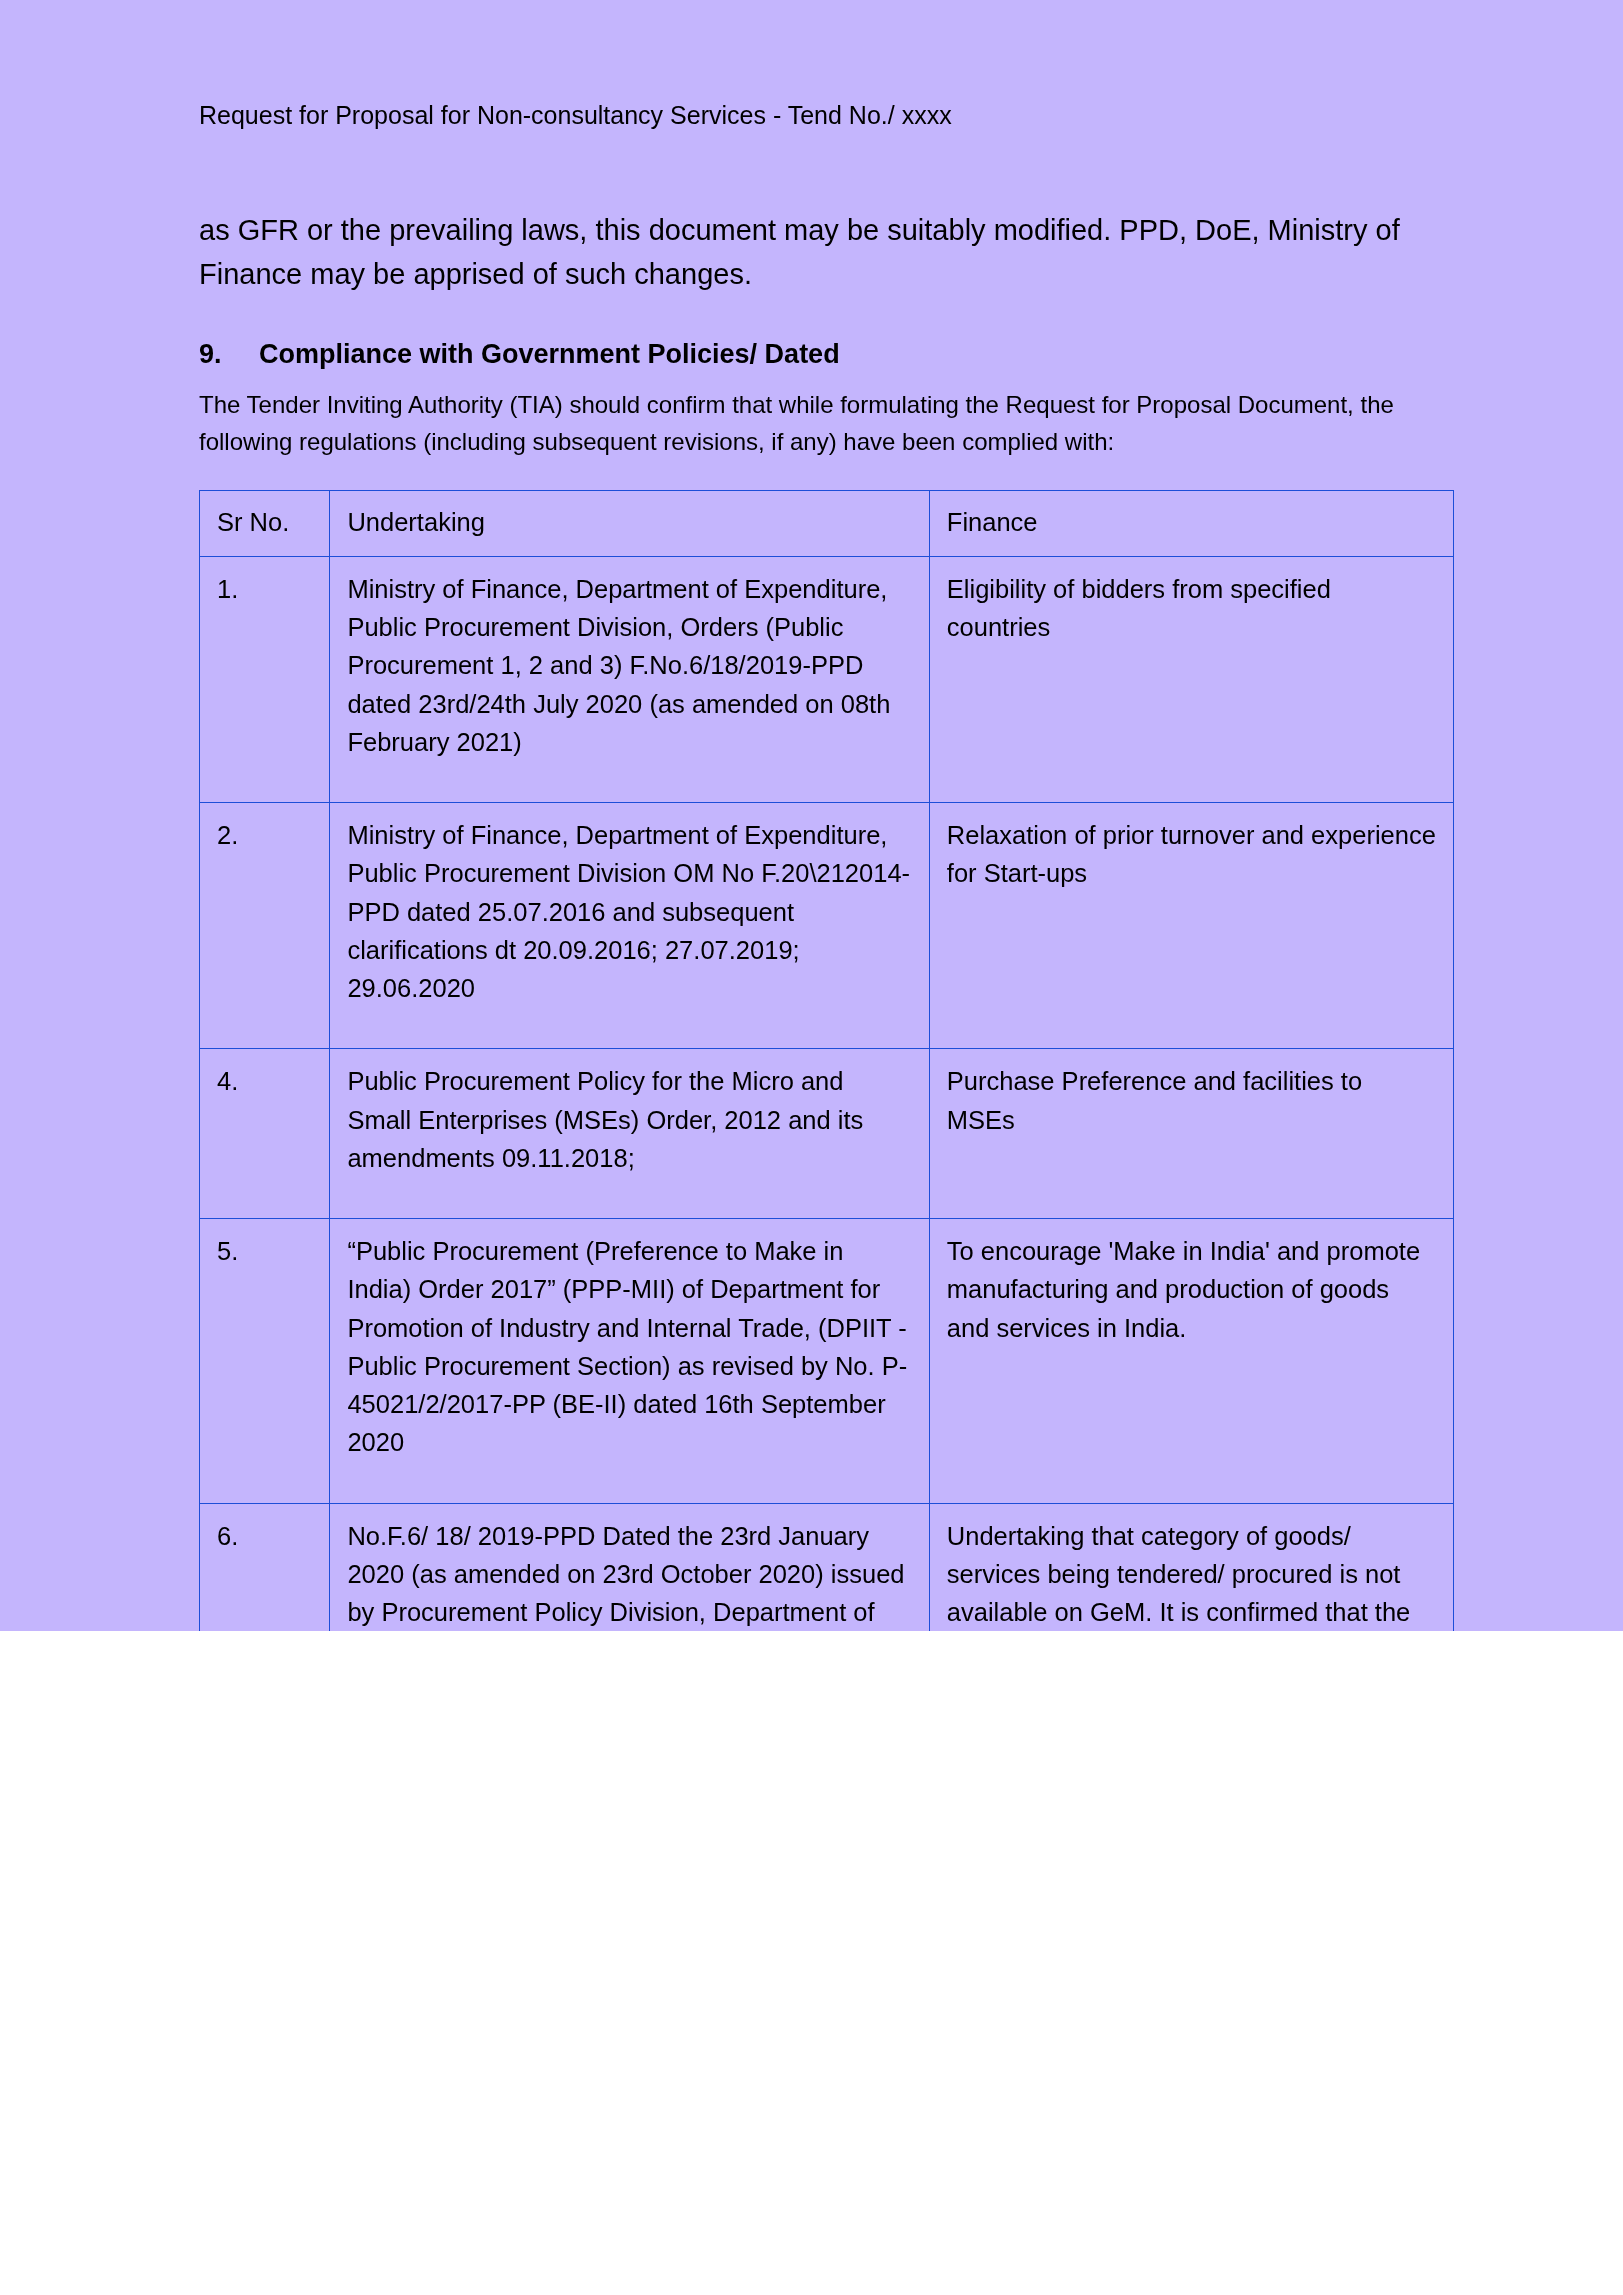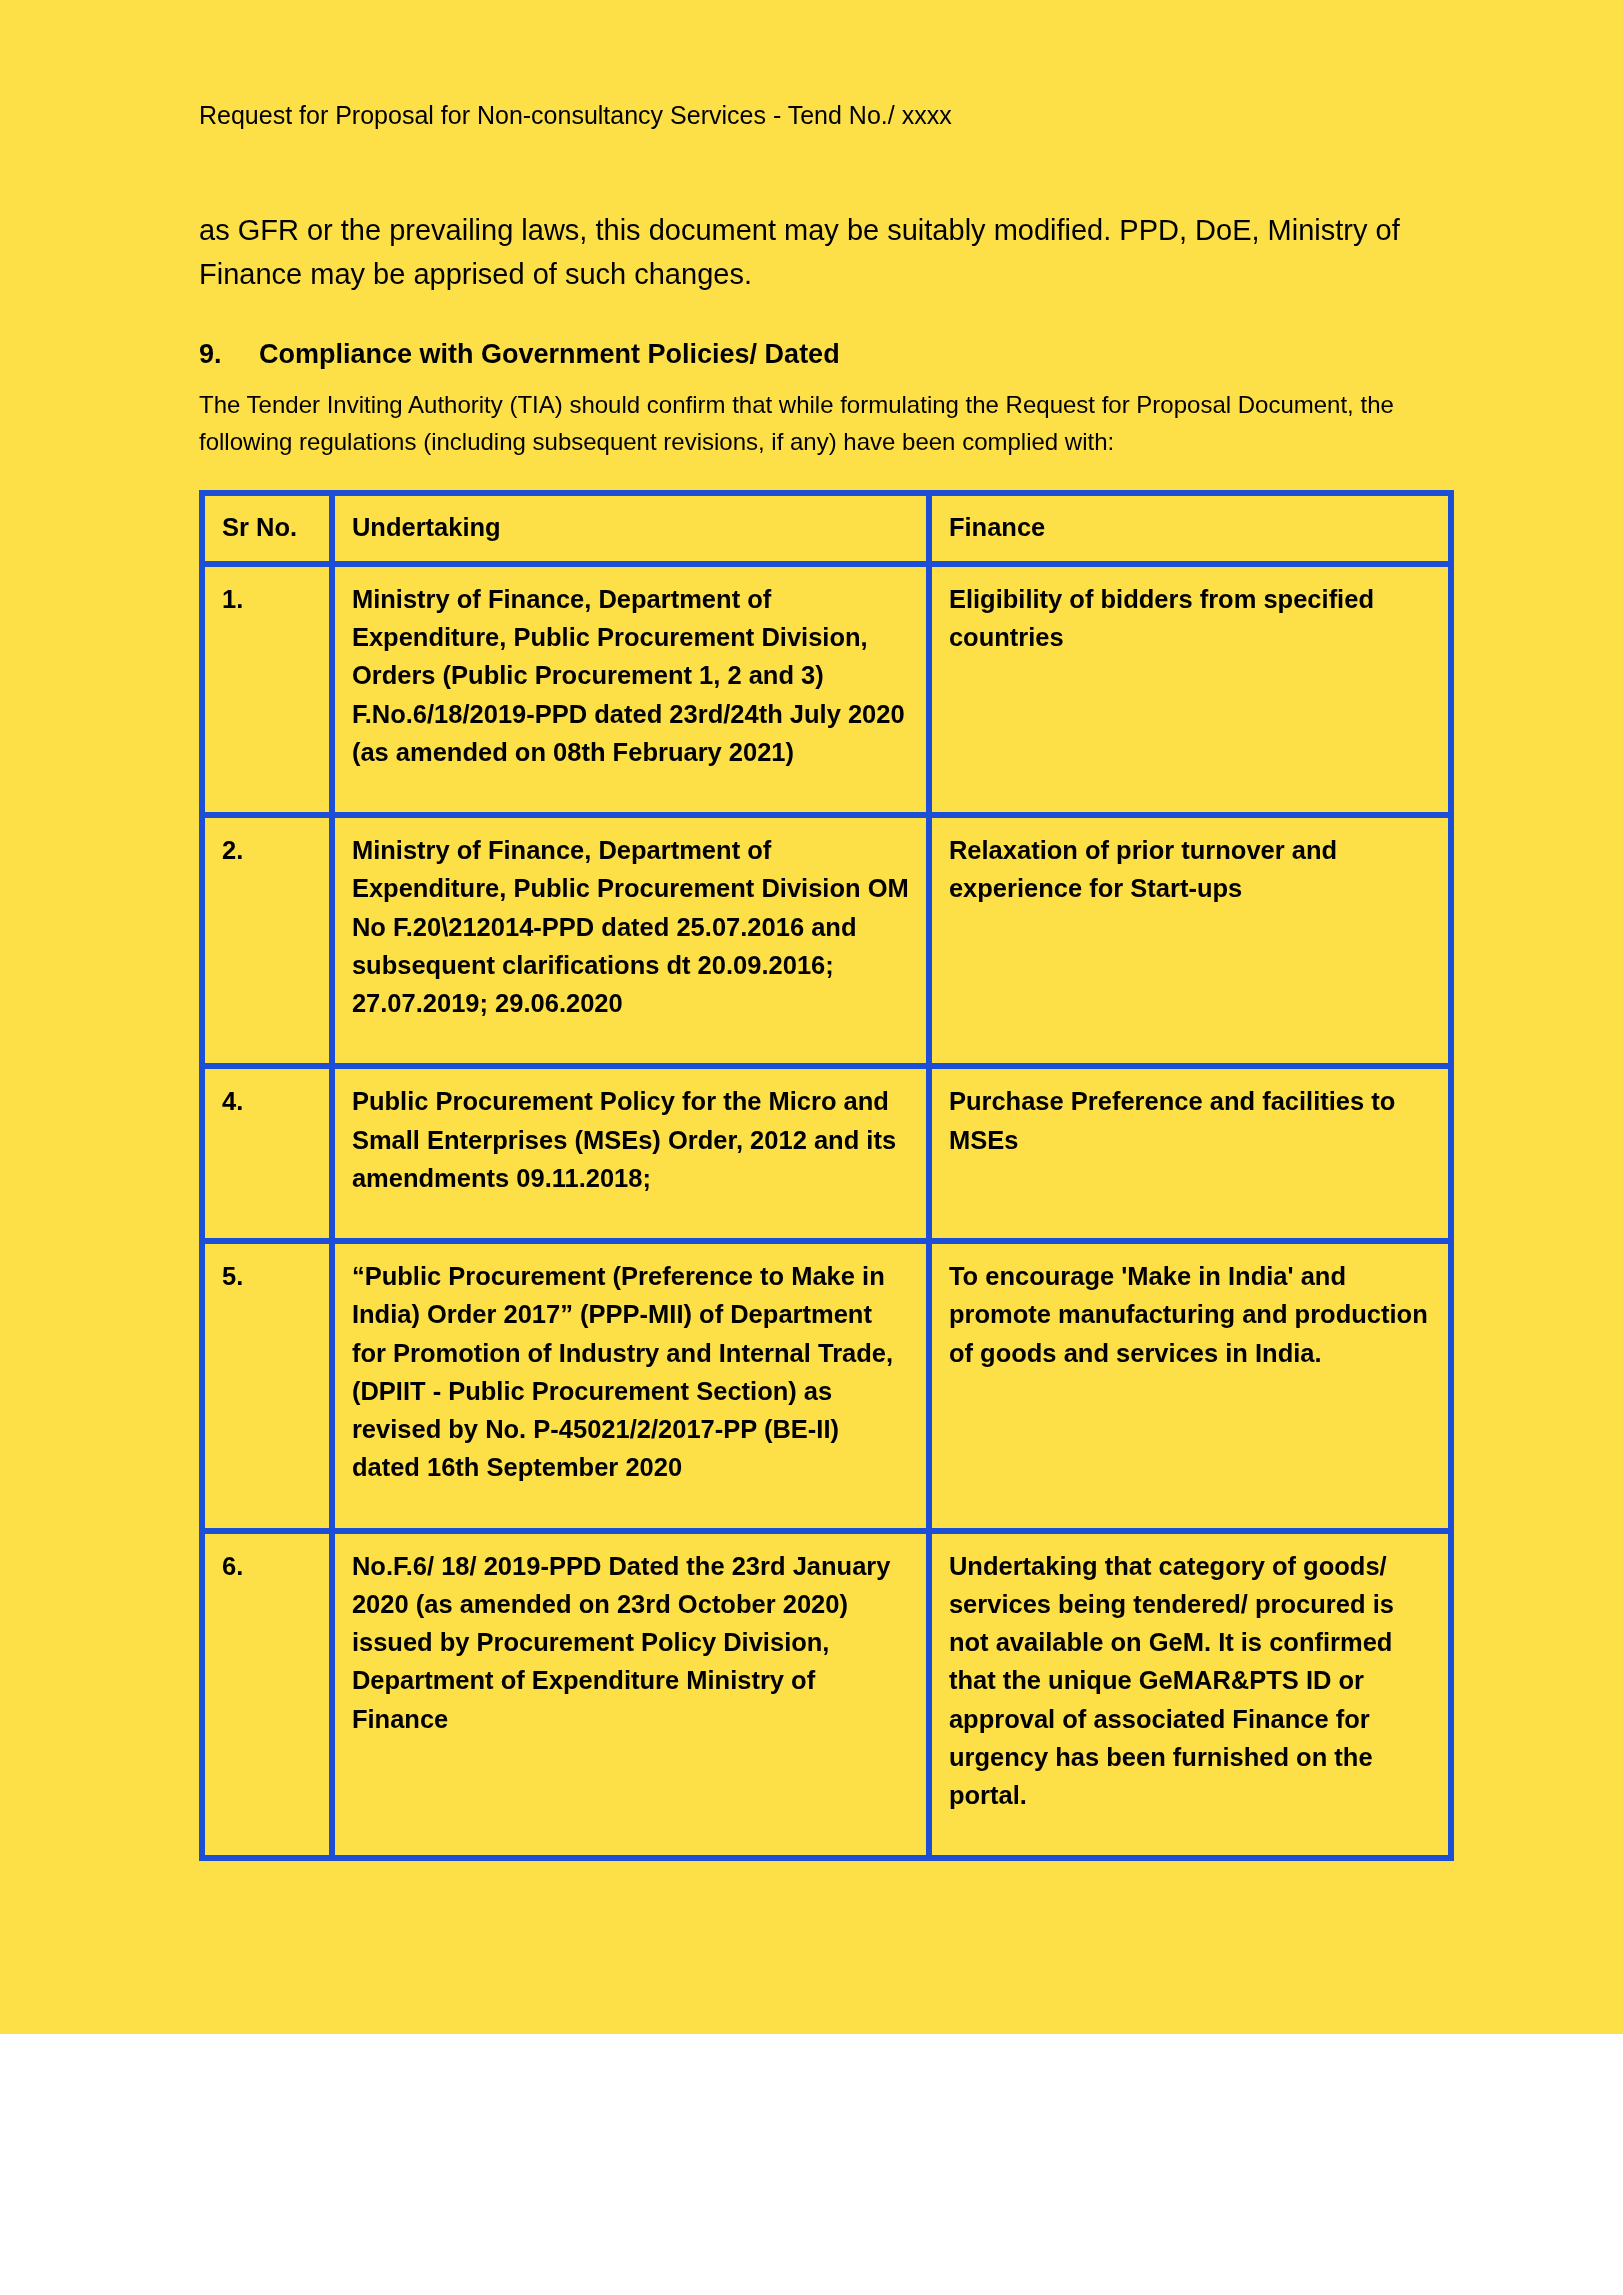--- a/index.html
+++ b/index.html
@@ -4,22 +4,22 @@
 <style>
   * { margin: 0; padding: 0; box-sizing: border-box; }
   html, body { background: #ffffff; }
   body {
     font-family: "Liberation Sans", sans-serif;
     color: #000000;
   }
   .page {
     position: relative;
     width: 1623px;
-    height: 2034px;
-    background: #fde047;
+    height: 1631px;
+    background: #c4b5fd;
     overflow: hidden;
   }
   .content {
     position: absolute;
     left: 199px;
     top: 99px;
     width: 1255px;
   }
   .doc-header {
     font-size: 25px;
@@ -50,25 +50,25 @@
   table.compliance {
     border-collapse: collapse;
     width: 100%;
     table-layout: fixed;
   }
   col.c-sr   { width: 10.4%; }
   col.c-desc { width: 47.8%; }
   col.c-subj { width: 41.8%; }
   table.compliance th,
   table.compliance td {
-    border: 6px solid #1d4ed8;
+    border: 1px solid #1d4ed8;
     text-align: left;
     vertical-align: top;
     font-size: 25.5px;
-    font-weight: bold;
+    font-weight: normal;
     line-height: 1.5;
     word-wrap: break-word;
     margin-left: 20px;
   }
   table.compliance th {
     padding: 11.8px 17px 14.4px 17px;
   }
   table.compliance td {
     padding: 13px 17px 41px 17px;
   }

